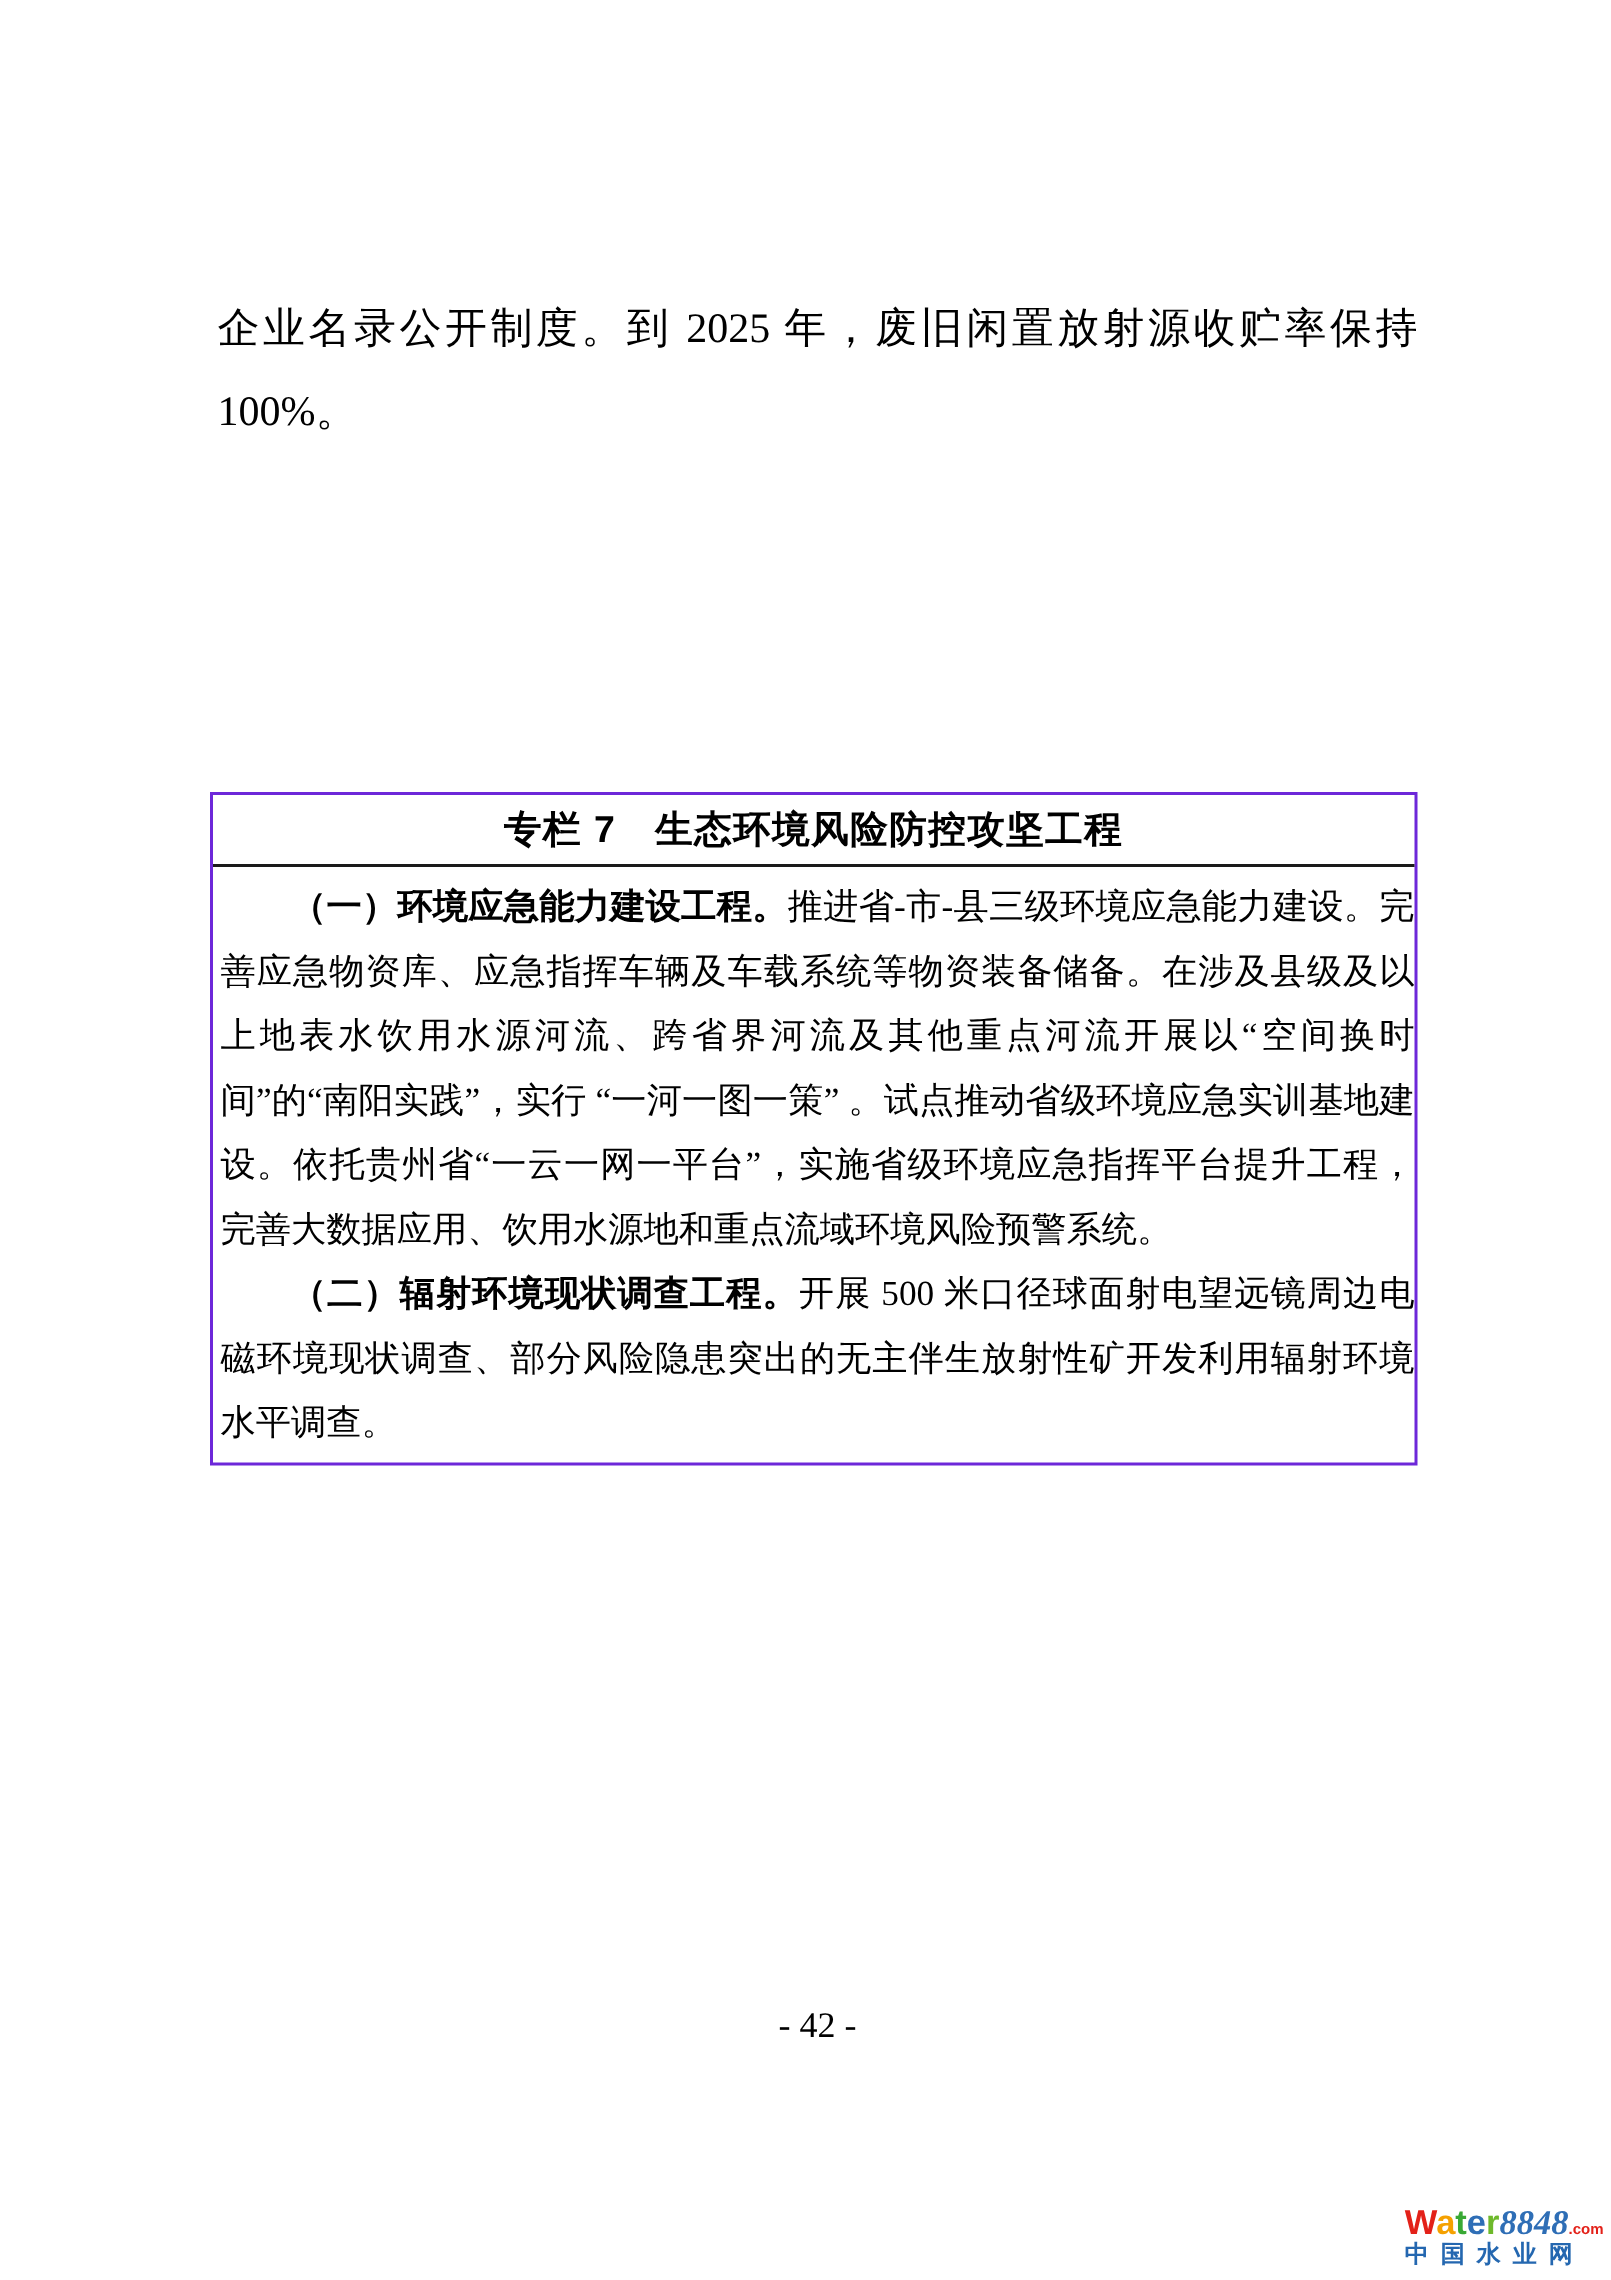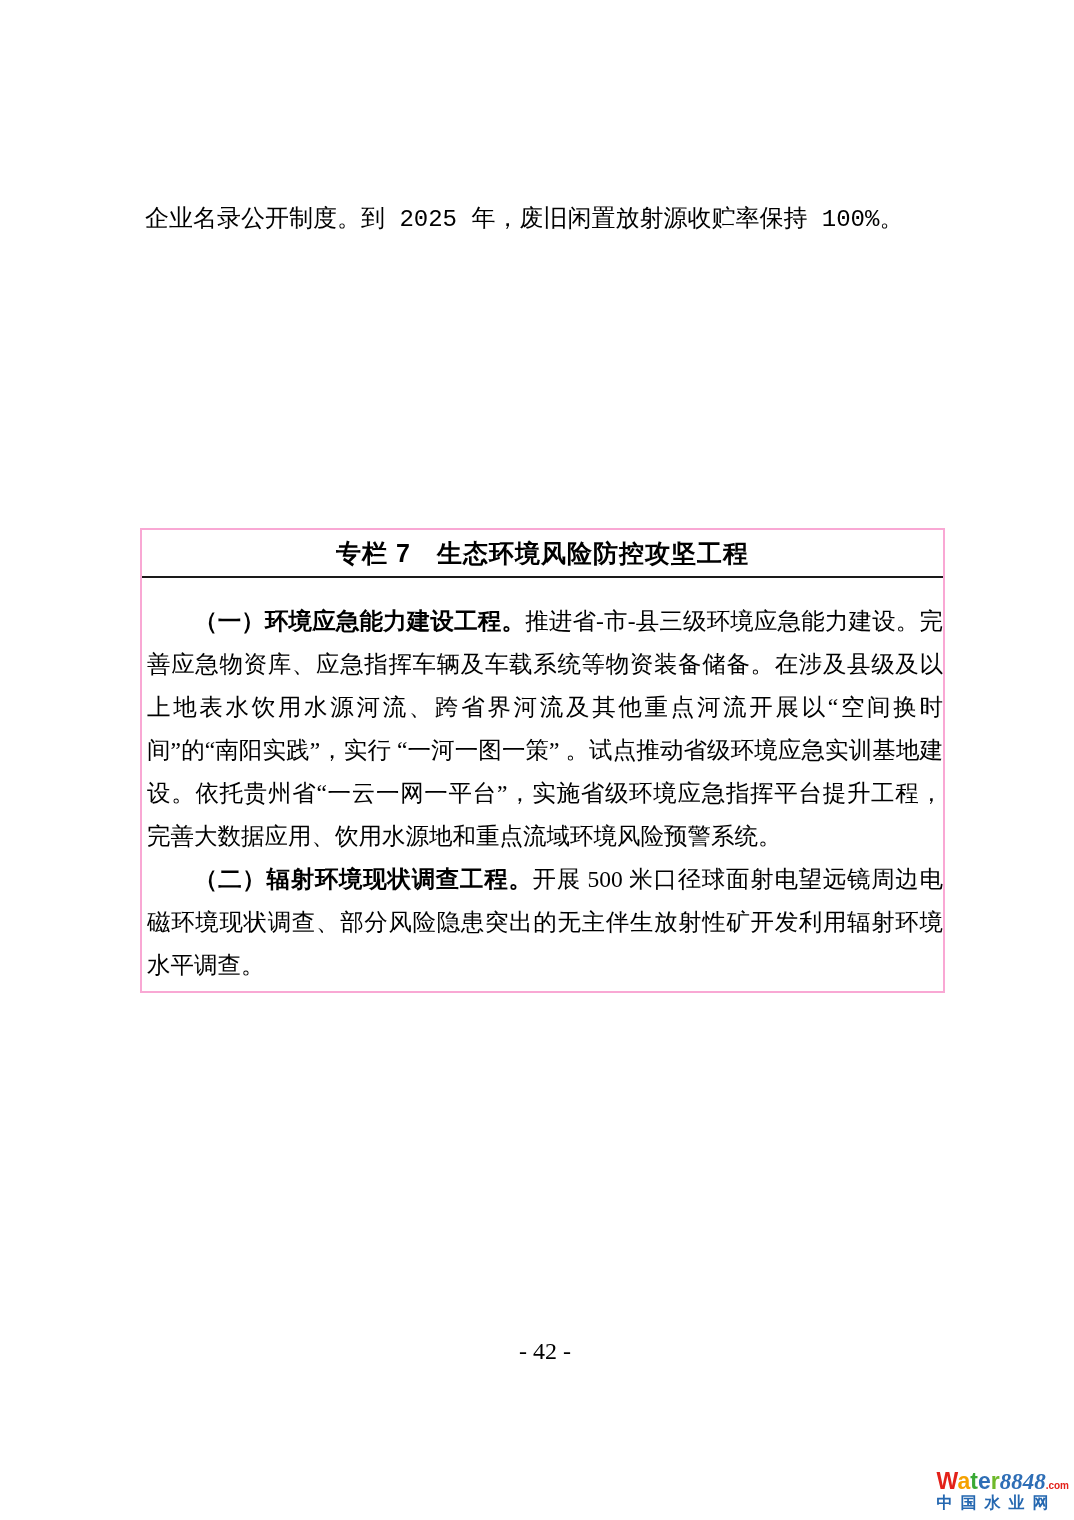--- a/index.html
+++ b/index.html
@@ -14,51 +14,49 @@
   .page { position: absolute; inset: 0; background: #ffffff; }
 
   
   .main-text {
     position: absolute;
     left: 145px; top: 192px;
     width: 800px;
   }
   .main-para {
     margin: 0;
-    font-size: 24px;
+    font-size: 28px;
     line-height: 55px;
     text-align: justify;
     text-justify: inter-ideograph;
-    font-family: Liberation Mono, monospace;
   }
   .main-para.indent { text-indent: 2em; }
   .main-para b { font-weight: bold; }
 
   
   .feature-box {
     position: absolute;
     left: 140px; top: 528px;
     width: 801px;
-    border: 2px solid #f9a8d4;
+    border: 2px solid #6d28d9;
     box-sizing: content-box;
     background: #ffffff;
   }
   .box-title {
     font-family: "Liberation Sans", "DejaVu Sans", sans-serif;
     font-weight: bold;
     font-size: 25px;
     text-align: center;
     height: 46px;
     line-height: 46px;
     border-bottom: 2px solid #1a1a1a;
     letter-spacing: 1px;
   }
   .box-body {
     padding: 6px 0 4px 5px;
-    margin-top: 16px;
   }
   .box-item {
     margin: 0;
     font-size: 23.5px;
     line-height: 43px;
     text-align: justify;
     text-justify: inter-ideograph;
     text-indent: 2em;
   }
   .box-item b { font-weight: bold; }

